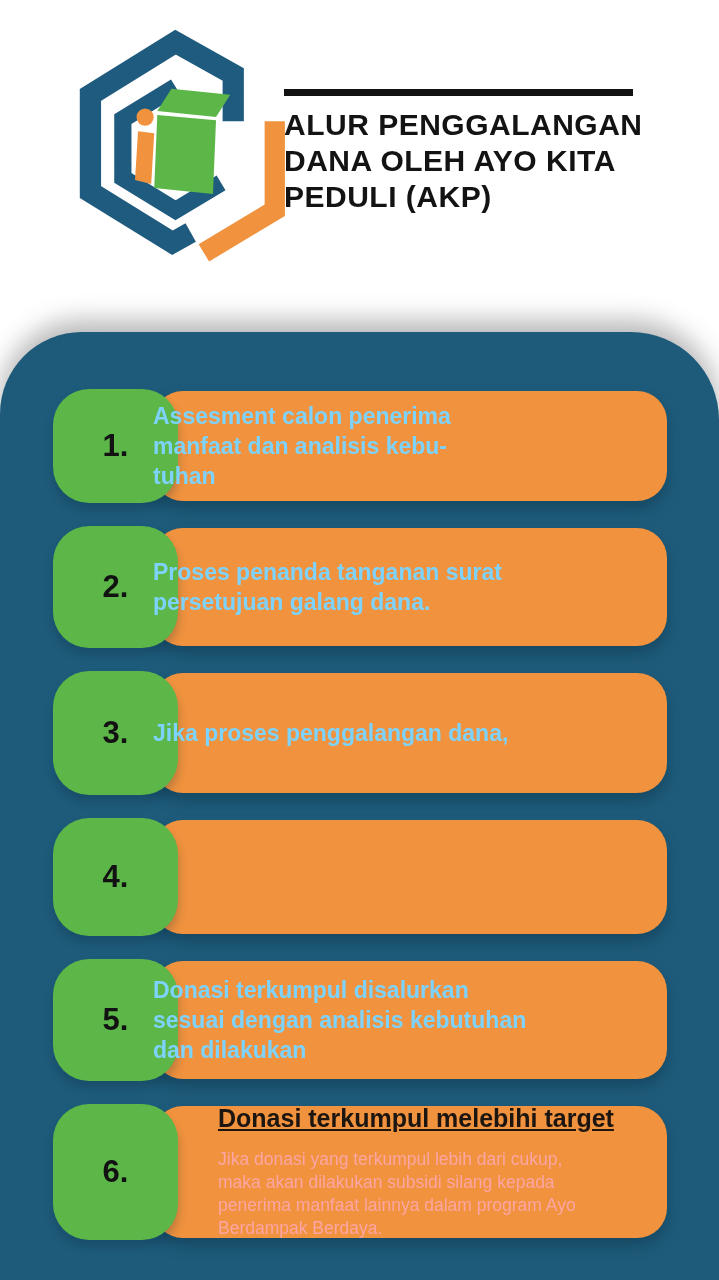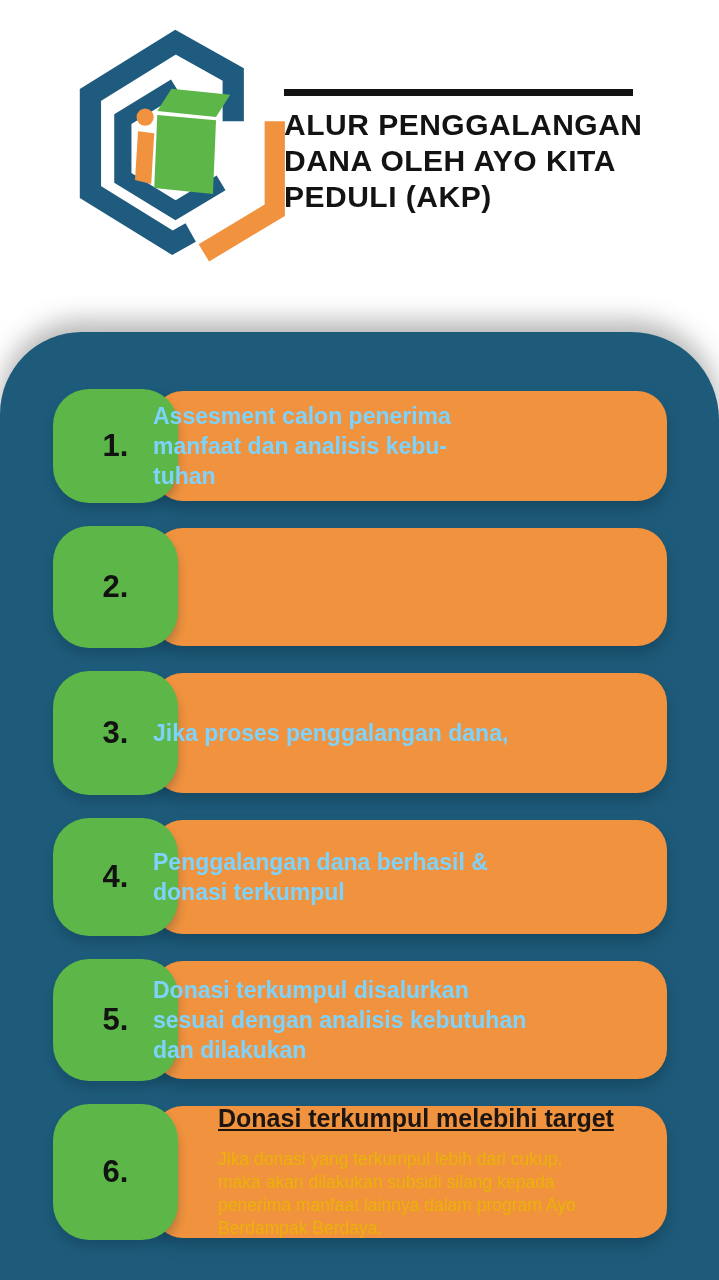--- a/index.html
+++ b/index.html
@@ -57,21 +57,21 @@
     font-size:23px;font-weight:bold;line-height:30px;
     color:#7dd3fc;white-space:pre-line;
   }
   .card-text-block{position:relative;z-index:3;margin-left:165px;margin-right:10px;}
   .card-title{
     font-size:25px;font-weight:bold;line-height:28px;
     color:#1c1510;margin-bottom:3px;text-decoration:underline;
   }
   .card-body{
     font-size:17.5px;font-weight:normal;line-height:23px;
-    color:#eab308;white-space:pre-line;margin-top:16px;
+    color:#fca5a5;white-space:pre-line;margin-top:16px;
   }
 </style>
 </head>
 <body>
 
 <div class="page">
 
   <svg class="logo" viewBox="0 0 235 235" aria-hidden="true">
 
     <path d="M175 92 L175 46 L118 14 L34 66 L34 162 L115 212 L133 202" fill="none" style="stroke:var(--logo_blue,#1F5B7E)" stroke-width="21"></path>
@@ -104,37 +104,37 @@
       <div class="card-text">Assesment calon penerima
 manfaat dan analisis kebu-
 tuhan</div>
     </div>
 
     <div class="card s2">
       <div class="card-bg"></div>
       <div class="badge">
         <span>2.</span>
       </div>
+      <div class="card-text">Proses penanda tanganan surat
+persetujuan galang dana.</div>
     </div>
 
     <div class="card s3">
       <div class="card-bg"></div>
       <div class="badge">
         <span>3.</span>
       </div>
       <div class="card-text">Jika proses penggalangan dana,</div>
     </div>
 
     <div class="card s4">
       <div class="card-bg"></div>
       <div class="badge">
         <span>4.</span>
       </div>
-      <div class="card-text">Penggalangan dana berhasil &amp;
-donasi terkumpul</div>
     </div>
 
     <div class="card s5">
       <div class="card-bg"></div>
       <div class="badge">
         <span>5.</span>
       </div>
       <div class="card-text">Donasi terkumpul disalurkan
 sesuai dengan analisis kebutuhan
 dan dilakukan</div>

